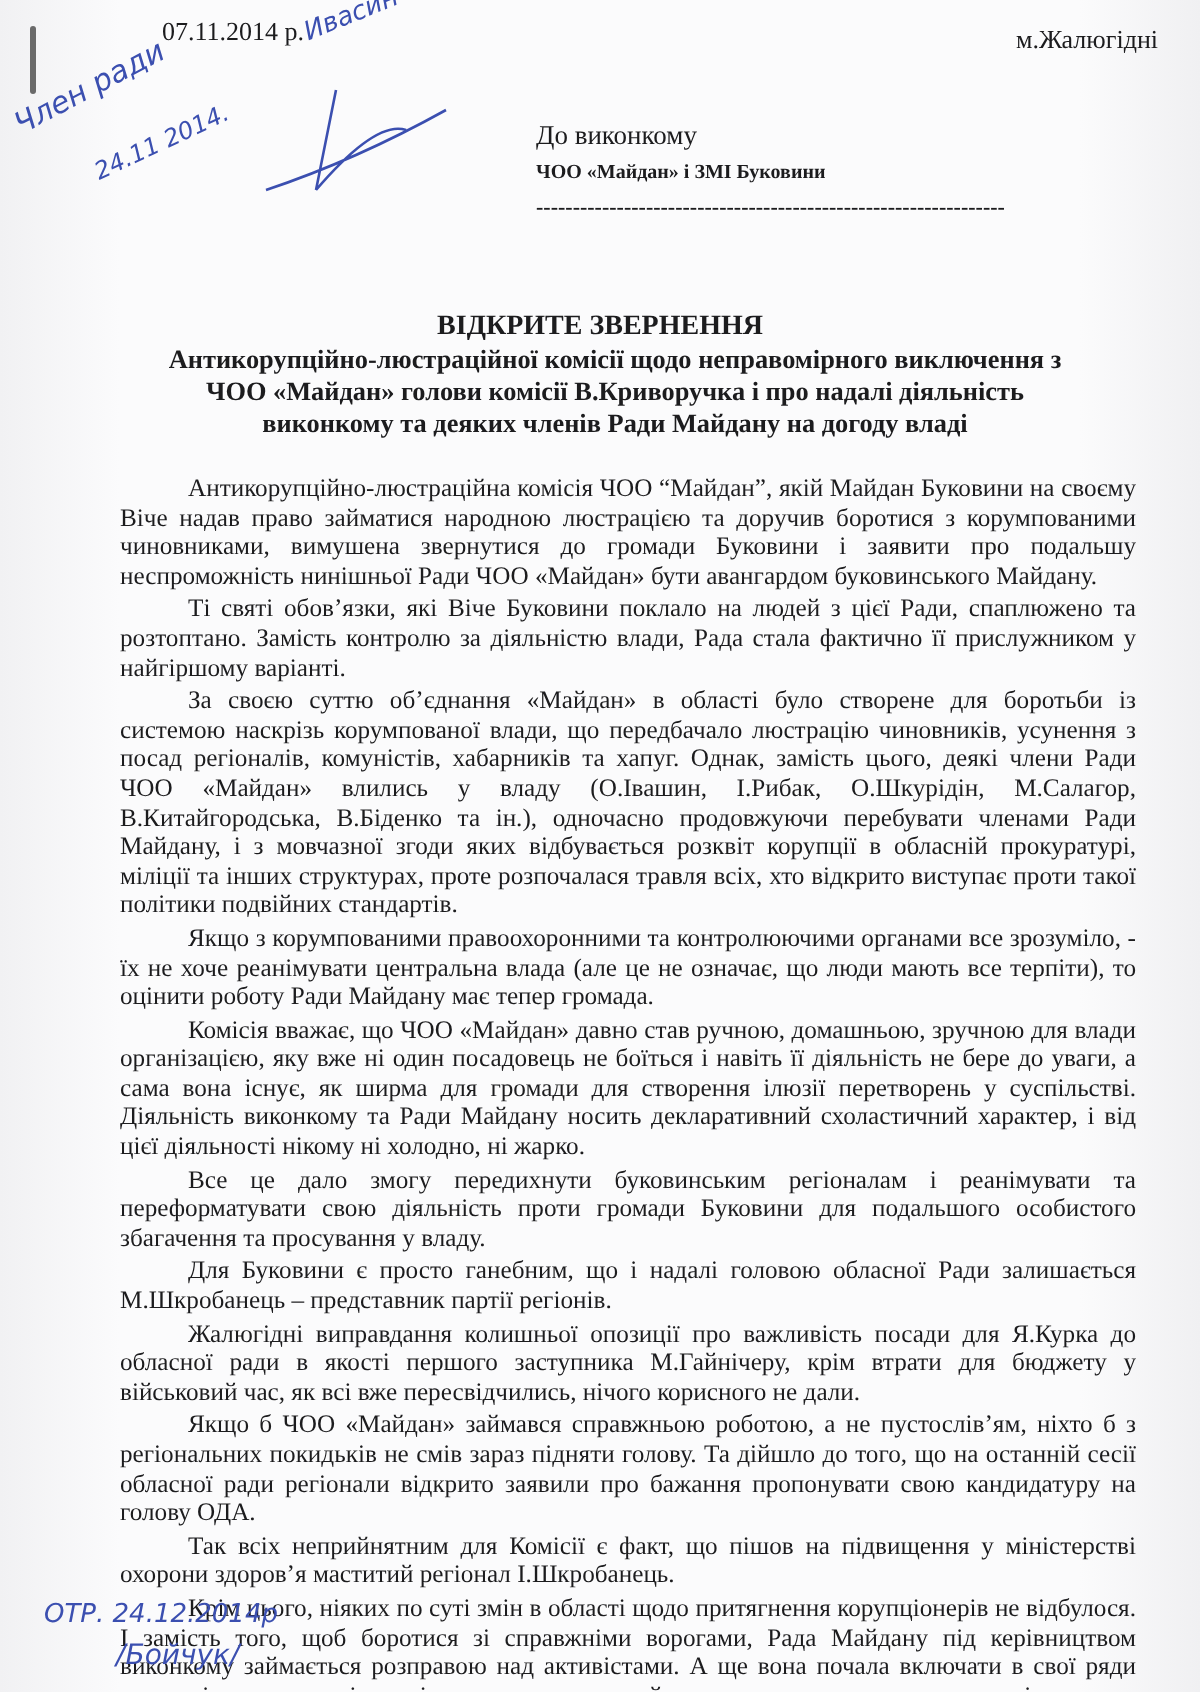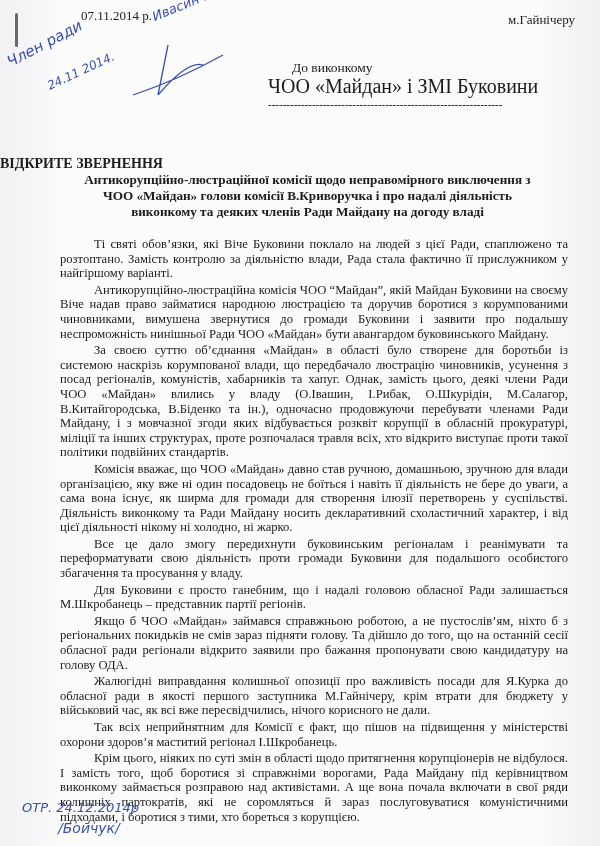--- a/index.html
+++ b/index.html
@@ -8,68 +8,69 @@
       background: #f7f7f9;
       font-family: "Liberation Serif", serif;
       color: #1c1c1e;
       position: relative;
     }
     .page { position: absolute; inset: 0; background: linear-gradient(90deg,#f1f1f3 0%,#fbfbfc 10%,#fbfbfc 90%,#f0f0f2 100%); }
     .staple { position: absolute; left: 15px; top: 13px; width: 3px; height: 34px; background: #6a6a6a; border-radius: 2px; }
     .date { position: absolute; left: 81px; top: 8px; font-size: 13px; }
     .city { position: absolute; left: 508px; top: 12px; font-size: 13px; }
     .addr { position: absolute; left: 268px; top: 58px; font-size: 13.5px; line-height: 19px; }
-    .addr .l1 { display: block; margin-left: 24px; }
-    .addr .l2 { display: block; font-weight: normal; font-size: 20px; }
+    .addr .l1 { display: block; }
+    .addr .l2 { display: block; font-weight: bold; font-size: 10px; }
     .addr .dash { display: block; font-weight: bold; letter-spacing: 0px; font-size: 11px; line-height: 12px; margin-top: 2px; }
     .hw { position: absolute; color: #3b4fb0; font-family: "DejaVu Sans", sans-serif; font-style: italic; }
     .hw1 { left: 4px; top: 55px; font-size: 15px; transform: rotate(-28deg); transform-origin: left top; }
     .hw2 { left: 45px; top: 80px; font-size: 12px; transform: rotate(-25deg); transform-origin: left top; }
     .hw3 { left: 150px; top: 10px; font-size: 13px; transform: rotate(-22deg); transform-origin: left top; }
     .sig1 { position: absolute; left: 128px; top: 40px; width: 100px; height: 60px; }
-    .title { position: absolute; left: 0; width: 600px; top: 156px; font-weight: bold; font-size: 14px; }
+    .title { position: absolute; left: 0; width: 600px; top: 156px; text-align: center; font-weight: bold; font-size: 14px; }
     .subtitle { position: absolute; left: 70px; width: 475px; top: 172px; text-align: center; font-weight: bold; font-size: 13.2px; line-height: 16px; }
     .body { position: absolute; left: 60px; width: 508px; top: 237px; font-size: 12.6px; line-height: 14.6px; text-align: justify; }
     .body p { margin: 0 0 2px 0; text-indent: 34px; }
     .footer-hw { position: absolute; left: 22px; top: 800px; color: #3b4fb0; font-family: "DejaVu Sans", sans-serif; font-style: italic; font-size: 13px; }
     .footer-sig { position: absolute; left: 58px; top: 820px; color: #3b4fb0; font-family: "DejaVu Sans", sans-serif; font-style: italic; font-size: 14px; }
   </style>
 </head>
 <body>
 
 <div class="page">
   <div class="staple"></div>
 
   <div class="date">07.11.2014 р.</div>
-  <div class="city">м.Гайнічеру</div>
+  <div class="city">м.Жалюгідні</div>
 
   <div class="hw hw3">Ивасин М.</div>
   <div class="hw hw1">Член ради</div>
   <div class="hw hw2">24.11 2014.</div>
   <svg class="sig1" viewBox="0 0 100 60">
     <path d="M40 5 L30 55 M30 55 Q60 20 75 25 M5 55 Q50 40 95 15" stroke="#3b4fb0" stroke-width="1.3" fill="none"></path>
   </svg>
 
   <div class="addr">
     <span class="l1">До виконкому</span>
     <span class="l2">ЧОО «Майдан» і ЗМІ Буковини</span>
     <span class="dash">----------------------------------------------------------------</span>
   </div>
 
   <div class="title">ВІДКРИТЕ ЗВЕРНЕННЯ</div>
   <div class="subtitle">Антикорупційно-люстраційної комісії щодо неправомірного  виключення з ЧОО «Майдан» голови комісії В.Криворучка і про надалі діяльність виконкому та деяких членів Ради Майдану на догоду владі</div>
 
   <div class="body">
+    <p>Антикорупційно-люстраційна комісія ЧОО “Майдан”, якій Майдан Буковини на своєму Віче надав право займатися народною люстрацією та доручив боротися з корумпованими чиновниками, вимушена звернутися до громади Буковини і заявити про подальшу неспроможність нинішньої Ради ЧОО «Майдан» бути авангардом буковинського Майдану.</p>
     <p>Ті святі обов’язки, які Віче Буковини поклало на людей з цієї Ради,  спаплюжено  та розтоптано. Замість контролю за діяльністю влади,  Рада стала фактично її прислужником у найгіршому варіанті.</p>
-    <p>Антикорупційно-люстраційна комісія ЧОО “Майдан”, якій Майдан Буковини на своєму Віче надав право займатися народною люстрацією та доручив боротися з корумпованими чиновниками, вимушена звернутися до громади Буковини і заявити про подальшу неспроможність нинішньої Ради ЧОО «Майдан» бути авангардом буковинського Майдану.</p>
     <p>За своєю суттю об’єднання «Майдан» в області було створене для боротьби із системою наскрізь корумпованої влади, що передбачало люстрацію чиновників, усунення з посад регіоналів, комуністів, хабарників та хапуг. Однак, замість цього, деякі члени  Ради ЧОО «Майдан»  влились у владу (О.Івашин, І.Рибак, О.Шкурідін, М.Салагор, В.Китайгородська, В.Біденко та ін.), одночасно продовжуючи перебувати членами Ради Майдану, і з  мовчазної згоди яких відбувається розквіт  корупції в обласній прокуратурі,  міліції та інших структурах, проте розпочалася травля всіх, хто відкрито виступає проти такої політики подвійних стандартів.</p>
+    <p>Якщо з корумпованими правоохоронними та контролюючими органами все зрозуміло, - їх не хоче реанімувати центральна влада (але це не означає, що люди мають все терпіти), то оцінити роботу Ради Майдану має  тепер громада.</p>
     <p>Комісія вважає, що ЧОО «Майдан» давно став ручною, домашньою, зручною для влади організацією, яку вже ні один посадовець не боїться і навіть її діяльність не бере до уваги, а сама вона існує, як ширма для громади для створення ілюзії перетворень у суспільстві. Діяльність виконкому та Ради Майдану носить декларативний схоластичний характер, і від цієї діяльності нікому ні холодно, ні жарко.</p>
     <p>Все це дало змогу  передихнути буковинським  регіоналам і реанімувати та переформатувати свою діяльність проти громади Буковини для подальшого особистого збагачення та просування у владу.</p>
     <p>Для Буковини є  просто ганебним, що і надалі головою обласної Ради залишається М.Шкробанець – представник партії регіонів.</p>
+    <p>Жалюгідні виправдання колишньої опозиції про важливість посади для Я.Курка до обласної ради в якості першого заступника М.Гайнічеру, крім втрати для бюджету у військовий час, як всі вже пересвідчились,  нічого корисного  не дали.</p>
     <p>Якщо б ЧОО «Майдан» займався справжньою роботою, а не пустослів’ям, ніхто б з регіональних покидьків не смів зараз підняти голову. Та дійшло до того, що на останній сесії обласної ради  регіонали відкрито заявили про бажання пропонувати свою кандидатуру на голову ОДА.</p>
-    <p>Жалюгідні виправдання колишньої опозиції про важливість посади для Я.Курка до обласної ради в якості першого заступника М.Гайнічеру, крім втрати для бюджету у військовий час, як всі вже пересвідчились,  нічого корисного  не дали.</p>
     <p>Так всіх неприйнятним для Комісії є факт, що  пішов на підвищення у міністерстві охорони здоров’я маститий  регіонал І.Шкробанець.</p>
     <p>Крім цього, ніяких по суті змін в області щодо притягнення корупціонерів не відбулося. І замість того, щоб боротися зі справжніми ворогами, Рада Майдану під керівництвом виконкому займається розправою над активістами. А ще вона почала включати в свої ряди колишніх партократів, які не соромляться й зараз послуговуватися комуністичними підходами, і боротися з тими, хто бореться з корупцією.</p>
   </div>
 
   <div class="footer-hw">ОТР. 24.12.2014р</div>
   <div class="footer-sig">/Бойчук/</div>
 </div>
 
 </body></html>

